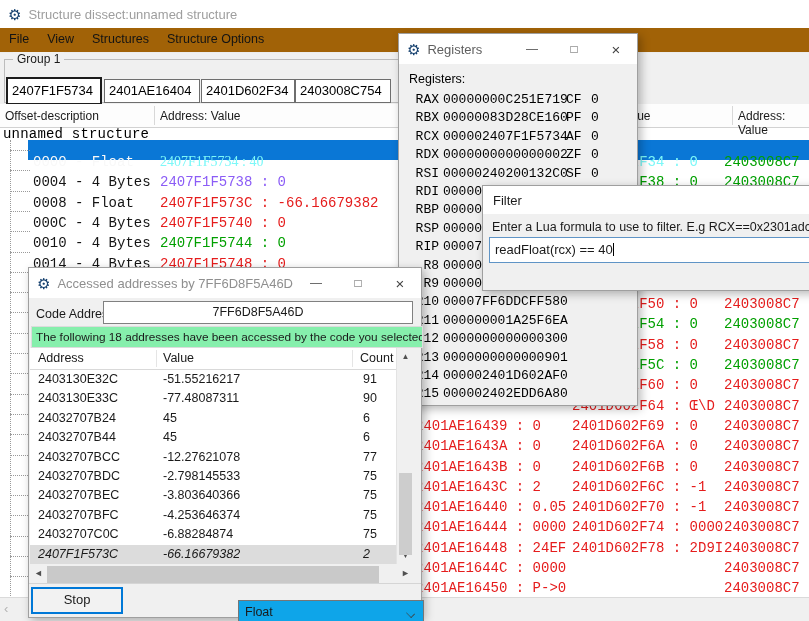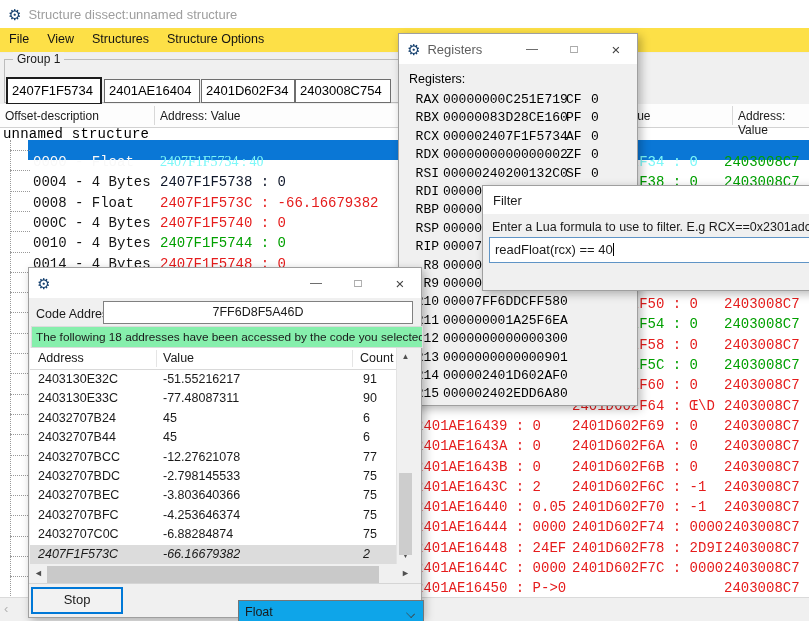--- a/index.html
+++ b/index.html
@@ -4,21 +4,21 @@
 <style>
   html,body{margin:0;padding:0;}
   body{width:809px;height:621px;position:relative;overflow:hidden;background:#fff;
        font-family:"Liberation Sans",sans-serif;color:#1a1a1a;-webkit-font-smoothing:antialiased;}
   .mono{font-family:"Liberation Mono","DejaVu Sans Mono",monospace;}
 
   
   #main-title{position:absolute;top:0;left:0;right:0;height:28px;background:#fff;display:flex;align-items:center;}
   .gear{color:#16416f;font-size:15px;margin:0 7px 0 8px;line-height:1;}
   #main-title .ttext{font-size:13px;color:#9e9e9e;}
-  #menubar{position:absolute;top:28px;left:0;right:0;height:24px;background:#fde047;display:flex;font-size:12.5px;border-bottom:1px solid #ececec;}
+  #menubar{position:absolute;top:28px;left:0;right:0;height:24px;background:#a16207;display:flex;font-size:12.5px;border-bottom:1px solid #ececec;}
   .menu-item{padding:4px 9px 0 9px;color:#141414;}
   #toolbar{position:absolute;top:53px;left:0;right:0;height:51px;background:#f0f0f0;}
   #groupbox{position:absolute;left:4px;top:6px;width:588px;height:42px;border:1px solid #bcbcbc;}
   #groupbox-label{position:absolute;left:8px;top:-8px;background:#f0f0f0;padding:0 4px;font-size:12px;color:#1a1a1a;}
   .gfield{position:absolute;top:19px;height:22px;background:#fff;border:1px solid #6e6e6e;font-size:13px;line-height:22px;padding-left:4px;color:#000;}
   .gfield.focused{border:2px solid #1c1c1c;height:24px;top:17px;line-height:24px;}
 
   #table-bg{position:absolute;top:104px;left:0;right:0;height:494px;background:#fff;}
   #col-headers{position:absolute;top:104px;left:0;right:0;height:23px;background:#fdfdfd;border-bottom:1px solid #d2d2d2;font-size:12px;color:#1a1a1a;}
   .colhdr{position:absolute;top:5px;}
@@ -130,21 +130,21 @@
     <div class="srow sel" style="top: 140px; background: rgb(10, 119, 214);">
       <div class="stub"></div>
       <span class="cell mono" style="left: 5px; color: rgb(248, 248, 248);">0000 - Float</span>
       <span class="cell mono" style="left: 132px; color: rgb(125, 248, 248); font-family: Liberation Serif, serif;">2407F1F5734 : 40</span>
       <span class="cell mono" style="left: 544px; color: rgb(125, 248, 248);">2401D602F34 : 0</span>
       <span class="cell mono" style="left: 696px; color: rgb(0, 160, 0);">2403008C7</span>
     </div>
     <div class="srow" style="top: 160.3px;">
       <div class="stub"></div>
       <span class="cell mono" style="left: 33px; color: rgb(20, 20, 20);">0004 - 4 Bytes</span>
-      <span class="cell mono" style="left: 160px; color: #0f172a;">2407F1F5738 : 0</span>
+      <span class="cell mono" style="left: 160px; color: #8b5cf6;">2407F1F5738 : 0</span>
       <span class="cell mono" style="left: 572px; color: rgb(0, 160, 0);">2401D602F38 : 0</span>
       <span class="cell mono" style="left: 724px; color: rgb(0, 160, 0);">2403008C7</span>
     </div>
     <div class="srow" style="top: 180.6px;">
       <div class="stub"></div>
       <span class="cell mono" style="left: 33px; color: rgb(20, 20, 20);">0008 - Float</span>
       <span class="cell mono" style="left: 160px; color: rgb(229, 28, 28);">2407F1F573C : -66.16679382</span>
     </div>
     <div class="srow" style="top: 200.9px;">
       <div class="stub"></div>
@@ -232,21 +232,20 @@
     </div>
     <div class="srow" style="top: 525.7px;">
       <div class="stub"></div>
       <span class="cell mono" style="left: 415px; color: rgb(229, 28, 28);">2401AE16448 : 24EF</span>
       <span class="cell mono" style="left: 572px; color: rgb(229, 28, 28);">2401D602F78 : 2D9I</span>
       <span class="cell mono" style="left: 724px; color: rgb(229, 28, 28);">2403008C7</span>
     </div>
     <div class="srow" style="top: 546px;">
       <div class="stub"></div>
       <span class="cell mono" style="left: 415px; color: rgb(229, 28, 28);">2401AE1644C : 0000</span>
-      <span class="cell mono" style="left: 572px; color: rgb(229, 28, 28);">2401D602F7C : 0000</span>
       <span class="cell mono" style="left: 724px; color: rgb(229, 28, 28);">2403008C7</span>
     </div>
     <div class="srow" style="top: 566.3px;">
       <div class="stub"></div>
       <span class="cell mono" style="left: 415px; color: rgb(229, 28, 28);">2401AE16450 : P-&gt;0</span>
       <span class="cell mono" style="left: 724px; color: rgb(229, 28, 28);">2403008C7</span>
     </div>
     <div class="srow" style="top: 586.6px;">
       <div class="stub"></div>
       <span class="cell mono" style="left: 415px; color: rgb(229, 28, 28);">2401AE16458 : P-&gt;2</span>
@@ -287,20 +286,21 @@
       <div class="reg-row mono" style="top: 297.2px;"><span class="reg-name">R12</span><span class="reg-val">0000000000000300</span></div>
       <div class="reg-row mono" style="top: 315.6px;"><span class="reg-name">R13</span><span class="reg-val">0000000000000901</span></div>
       <div class="reg-row mono" style="top: 334px;"><span class="reg-name">R14</span><span class="reg-val">000002401D602AF0</span></div>
       <div class="reg-row mono" style="top: 352.4px;"><span class="reg-name">R15</span><span class="reg-val">000002402EDD6A80</span></div>
     </div>
 </div>
 
 <div id="accessed-win" class="win">
   <div class="tbar">
     <span class="gear">⚙</span>
+    <span class="ttext">Accessed addresses by 7FF6D8F5A46D</span>
     <span class="tbtns">
       <span class="tbtn">—</span>
       <span class="tbtn">□</span>
       <span class="tbtn close">×</span>
     </span>
   </div>
   <div id="code-label">Code Address</div>
   <div id="code-field">7FF6D8F5A46D</div>
   <div id="info-strip">The following 18 addresses have been accessed by the code you selected</div>
   <div id="acc-table">

